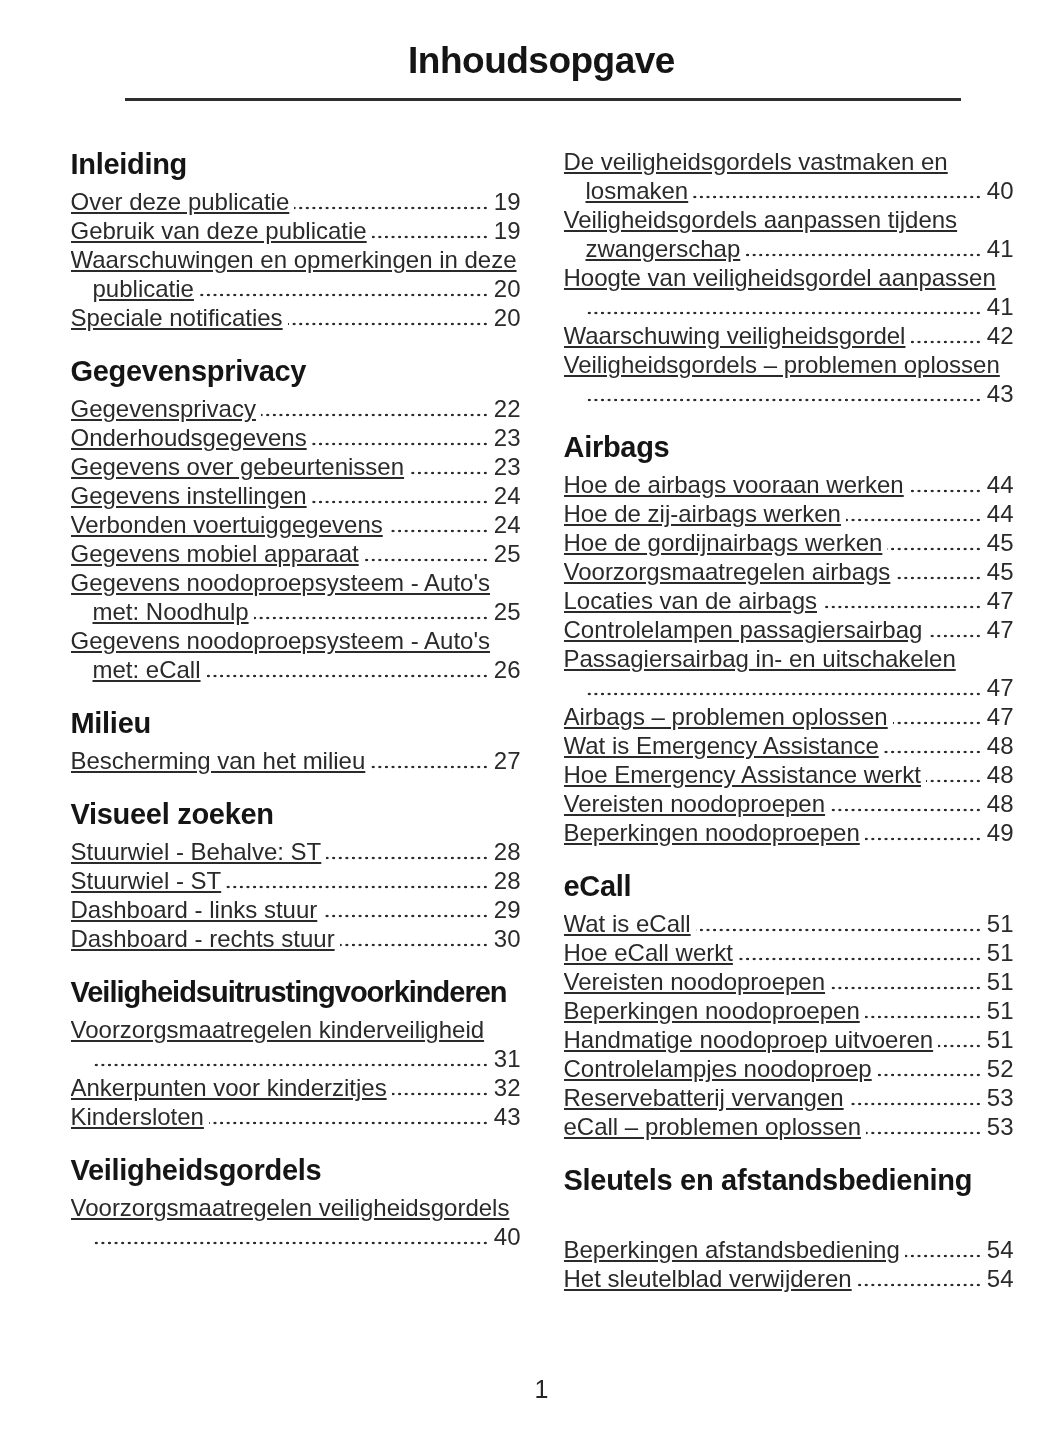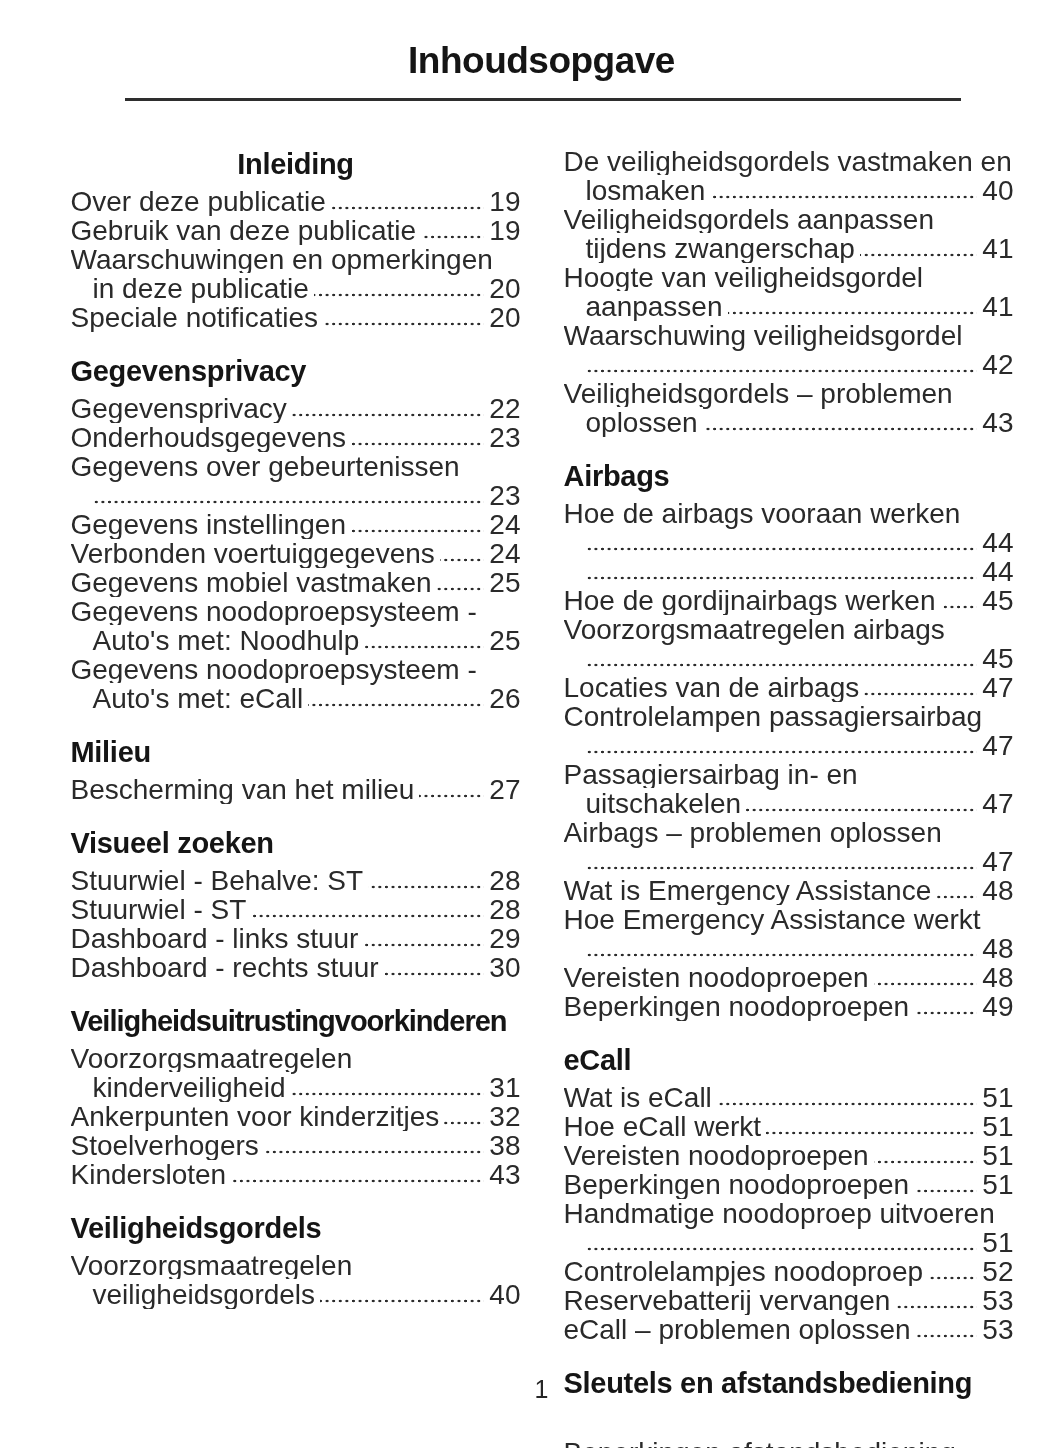--- a/index.html
+++ b/index.html
@@ -43,36 +43,37 @@
     margin: 22px 0 6px 0;
     font-size: 29px;
     line-height: 34px;
     font-weight: bold;
     letter-spacing: -0.3px;
     color: #151515;
     padding-left: 30px;
     text-indent: -30px;
   }
   .section-heading.tight { word-spacing: -7px; letter-spacing: -1px; }
-  .toc-section:first-child .section-heading { margin-top: 0; text-align: center; }
+  .toc-section:first-child .section-heading { margin-top: 0; }
   .col-right .toc-section:last-child .section-heading { margin-bottom: 38px; }
   
   .entry {
     position: relative;
     overflow: hidden;
-    font-size: 28px;
+    font-size: 24px;
     line-height: 29px;
     padding-left: 22px;
     text-indent: -22px;
     background-image: radial-gradient(circle, #2c2c2c 1.3px, rgba(0,0,0,0) 1.55px);
     background-size: 6.6px 4px;
     background-repeat: repeat-x;
     background-origin: content-box;
     background-clip: content-box;
     background-position: left 0 bottom 6px;
+    text-decoration: underline;
   }
   .entry .label {
     background: #ffffff;
     padding-right: 5px;
     box-decoration-break: clone;
     -webkit-box-decoration-break: clone;
   }
   .entry .pagenum {
     float: right;
     background: #ffffff;
@@ -110,59 +111,58 @@
           <div class="entry"><span class="label">Waarschuwingen en opmerkingen in deze publicatie </span><span class="pagenum">20</span></div>
           <div class="entry"><span class="label">Speciale notificaties </span><span class="pagenum">20</span></div>
         </section>
         <section class="toc-section">
           <h2 class="section-heading">Gegevensprivacy</h2>
           <div class="entry"><span class="label">Gegevensprivacy </span><span class="pagenum">22</span></div>
           <div class="entry"><span class="label">Onderhoudsgegevens </span><span class="pagenum">23</span></div>
           <div class="entry"><span class="label">Gegevens over gebeurtenissen </span><span class="pagenum">23</span></div>
           <div class="entry"><span class="label">Gegevens instellingen </span><span class="pagenum">24</span></div>
           <div class="entry"><span class="label">Verbonden voertuiggegevens </span><span class="pagenum">24</span></div>
-          <div class="entry"><span class="label">Gegevens mobiel vastmaken </span><span class="pagenum">25</span></div>
+          <div class="entry"><span class="label">Gegevens mobiel apparaat </span><span class="pagenum">25</span></div>
           <div class="entry"><span class="label">Gegevens noodoproepsysteem - Auto's met: Noodhulp </span><span class="pagenum">25</span></div>
           <div class="entry"><span class="label">Gegevens noodoproepsysteem - Auto's met: eCall </span><span class="pagenum">26</span></div>
         </section>
         <section class="toc-section">
           <h2 class="section-heading">Milieu</h2>
           <div class="entry"><span class="label">Bescherming van het milieu </span><span class="pagenum">27</span></div>
         </section>
         <section class="toc-section">
           <h2 class="section-heading">Visueel zoeken</h2>
           <div class="entry"><span class="label">Stuurwiel - Behalve: ST </span><span class="pagenum">28</span></div>
           <div class="entry"><span class="label">Stuurwiel - ST </span><span class="pagenum">28</span></div>
           <div class="entry"><span class="label">Dashboard - links stuur </span><span class="pagenum">29</span></div>
           <div class="entry"><span class="label">Dashboard - rechts stuur </span><span class="pagenum">30</span></div>
         </section>
         <section class="toc-section">
           <h2 class="section-heading tight">Veiligheidsuitrusting voor kinderen</h2>
           <div class="entry"><span class="label">Voorzorgsmaatregelen kinderveiligheid </span><span class="pagenum">31</span></div>
           <div class="entry"><span class="label">Ankerpunten voor kinderzitjes </span><span class="pagenum">32</span></div>
-          <div class="entry"><span class="label">Stoelverhogers </span><span class="pagenum">38</span></div>
           <div class="entry"><span class="label">Kindersloten </span><span class="pagenum">43</span></div>
         </section>
         <section class="toc-section">
           <h2 class="section-heading">Veiligheidsgordels</h2>
           <div class="entry"><span class="label">Voorzorgsmaatregelen veiligheidsgordels </span><span class="pagenum">40</span></div>
         </section>
       </div>
     <div class="col col-right" id="col-right">
         <section class="toc-section">
           <div class="entry"><span class="label">De veiligheidsgordels vastmaken en losmaken </span><span class="pagenum">40</span></div>
           <div class="entry"><span class="label">Veiligheidsgordels aanpassen tijdens zwangerschap </span><span class="pagenum">41</span></div>
           <div class="entry"><span class="label">Hoogte van veiligheidsgordel aanpassen </span><span class="pagenum">41</span></div>
           <div class="entry"><span class="label">Waarschuwing veiligheidsgordel </span><span class="pagenum">42</span></div>
           <div class="entry"><span class="label">Veiligheidsgordels – problemen oplossen </span><span class="pagenum">43</span></div>
         </section>
         <section class="toc-section">
           <h2 class="section-heading">Airbags</h2>
           <div class="entry"><span class="label">Hoe de airbags vooraan werken </span><span class="pagenum">44</span></div>
-          <div class="entry"><span class="pagenum">44</span></div>
+          <div class="entry"><span class="label">Hoe de zij-airbags werken </span><span class="pagenum">44</span></div>
           <div class="entry"><span class="label">Hoe de gordijnairbags werken </span><span class="pagenum">45</span></div>
           <div class="entry"><span class="label">Voorzorgsmaatregelen airbags </span><span class="pagenum">45</span></div>
           <div class="entry"><span class="label">Locaties van de airbags </span><span class="pagenum">47</span></div>
           <div class="entry"><span class="label">Controlelampen passagiersairbag </span><span class="pagenum">47</span></div>
           <div class="entry"><span class="label">Passagiersairbag in- en uitschakelen </span><span class="pagenum">47</span></div>
           <div class="entry"><span class="label">Airbags – problemen oplossen </span><span class="pagenum">47</span></div>
         </section>
         <section class="toc-section">
           <div class="entry"><span class="label">Wat is Emergency Assistance </span><span class="pagenum">48</span></div>
           <div class="entry"><span class="label">Hoe Emergency Assistance werkt </span><span class="pagenum">48</span></div>

